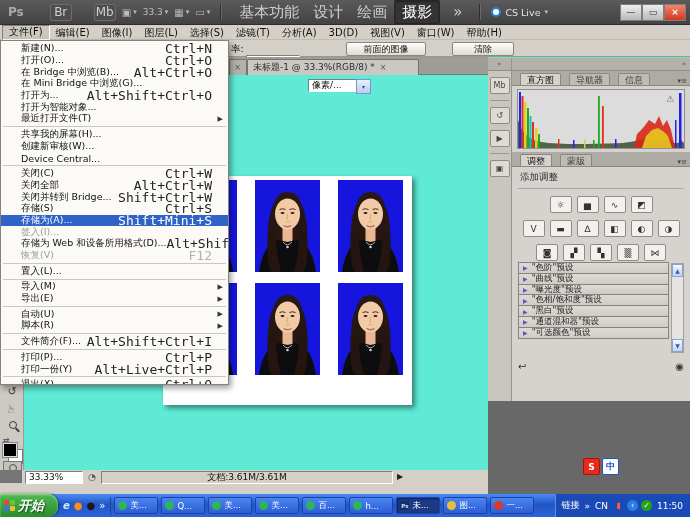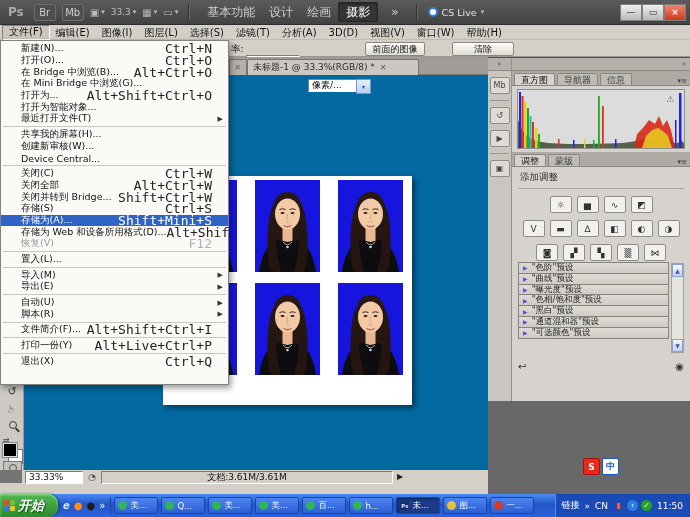--- a/index.html
+++ b/index.html
@@ -1,29 +1,29 @@
 <!DOCTYPE html>
 <html><head>
 <meta charset="utf-8">
 <style>
   html,body{margin:0;padding:0;}
-  #screen{position:relative;width:690px;height:517px;overflow:hidden;background:#0369a1;
+  #screen{position:relative;width:690px;height:517px;overflow:hidden;background:#5eead4;
     font-family:"DejaVu Sans",sans-serif;font-size:10px;color:#111;-webkit-font-smoothing:antialiased;}
   
   #titlebar{position:absolute;left:0;top:0;width:690px;height:25px;
     background:linear-gradient(#5b5b5b,#424242);border-bottom:1px solid #2d2d2d;
     display:flex;align-items:center;gap:6px;padding:0 4px;box-sizing:border-box;color:#c6c6c6;}
   .tb-logo{font-weight:bold;font-size:12px;color:#a9a9a9;padding:0 4px;}
   .tb-sq{display:inline-flex;align-items:center;justify-content:center;width:20px;height:15px;
-    background:#4e4e4e;border:1px solid #6d6d6d;border-radius:2px;font-size:10px;color:#d0d0d0;}
+    background:#4e4e4e;border:1px solid #6d6d6d;border-radius:2px;font-size:12px;color:#d0d0d0;margin-left:16px;}
   .tb-ic{display:inline-flex;align-items:center;gap:2px;font-size:9px;color:#bdbdbd;}
   .tb-ic .glyph{font-size:10px;}
   .caret{font-size:7px;color:#bdbdbd;}
   .tb-sep{width:1px;height:16px;background:#2f2f2f;border-right:1px solid #6a6a6a;margin:0 4px;}
-  .ws{padding:2px 7px;font-size:12px;color:#cfcfcf;border-radius:2px;}
+  .ws{padding:2px 7px;font-size:15px;color:#cfcfcf;border-radius:2px;}
   .ws.on{background:#343434;border:1px solid #262626;box-shadow:inset 0 1px 2px #222;color:#fff;}
   .cslive{display:inline-flex;align-items:center;gap:4px;font-size:9.5px;color:#e3e3e3;}
   .cslive .ring{width:10px;height:10px;border-radius:50%;border:2px solid #2a7de1;background:#fff;box-sizing:border-box;}
   #winbtns{margin-left:auto;display:flex;}
   .wbtn{width:20px;height:15px;display:flex;align-items:center;justify-content:center;font-size:9px;
     background:linear-gradient(#efefef,#b9b9b9);border:1px solid #7d7d7d;color:#333;}
   .wbtn.close{background:linear-gradient(#f0846f,#cf3a1f);color:#fff;font-weight:bold;}
   
   #menubar{position:absolute;left:0;top:25px;width:690px;height:15px;background:#d4d0c8;
     display:flex;align-items:center;padding-left:2px;box-sizing:border-box;border-bottom:1px solid #c0bcb4;}
@@ -34,21 +34,21 @@
     border-bottom:1px solid #9a978f;box-sizing:border-box;}
   #optionsbar .lbl{position:absolute;left:231px;top:3px;font-size:9.5px;}
   .field{position:absolute;background:#fff;border:1px solid;border-color:#7f7f7f #fff #fff #7f7f7f;
     font-size:9px;padding:0 3px;box-sizing:border-box;height:13px;line-height:11px;}
   #res-field{left:246px;top:15px;width:54px;}
   #unit-field{left:308px;top:2px;width:50px;margin-top:37px;}
   #unit-field .dd{position:absolute;right:-14px;top:-1px;width:13px;height:13px;
     background:linear-gradient(#e8f0fc,#b9cdf2);border:1px solid #7a96c8;display:flex;align-items:center;justify-content:center;font-size:6px;color:#2f4f9f;}
   .xpbtn{position:absolute;top:2px;height:14px;background:linear-gradient(#fdfdfb,#dedbd2);
     border:1px solid #8a877f;border-radius:2px;font-size:9px;text-align:center;line-height:12px;box-sizing:border-box;}
-  #btn-prev{left:365px;width:60px;}
+  #btn-prev{left:346px;width:80px;}
   #btn-clear{left:452px;width:62px;}
   
   #tabbar{position:absolute;left:24px;top:57px;width:464px;height:18px;background:#9f9c98;
     border-bottom:1px solid #7b7873;box-sizing:border-box;}
   .doctab{position:absolute;top:2px;height:16px;background:#cbc8c3;border:1px solid #77736e;border-bottom:none;
     border-radius:2px 2px 0 0;font-size:9px;color:#2b2b2b;display:flex;align-items:center;gap:5px;padding:0 5px;box-sizing:border-box;}
   .doctab .x{font-size:8px;color:#555;}
   #tab-stub{left:205px;width:18px;background:#b4b1ac;justify-content:flex-end;}
   #tab-main{left:223px;width:172px;}
   
@@ -77,21 +77,21 @@
     border-right:1px solid #96938e;box-sizing:border-box;}
   #dockstrip .hdr{height:12px;background:#b4b1ab;border-bottom:1px solid #8f8c86;font-size:7px;color:#555;
     display:flex;align-items:center;justify-content:center;}
   .strip-ic{display:flex;align-items:center;justify-content:center;width:18px;height:15px;margin:6px auto 0;
     background:#dedbd5;border:1px solid #8f8c86;border-radius:2px;font-size:8px;color:#444;}
   .strip-sep{height:1px;background:#9b9893;margin:6px 2px 0;}
   #dockpanels{position:absolute;left:512px;top:58px;width:178px;height:343px;background:#d6d3ce;box-sizing:border-box;}
   #dockpanels .hdr{height:12px;background:#b4b1ab;border-bottom:1px solid #8f8c86;font-size:7px;color:#555;
     display:flex;align-items:center;justify-content:flex-end;padding-right:4px;}
   .ptabs{position:relative;height:14px;background:#aeaba5;border-bottom:1px solid #8a8782;display:flex;align-items:flex-end;}
-  .ptab{font-size:9px;padding:1px 6px;background:#bfbcb6;color:#3c3c3c;border:1px solid #8a8782;border-bottom:none;margin-left:2px;
+  .ptab{font-size:9px;padding:1px 6px;background:#bfbcb6;color:#3c3c3c;border:1px solid #8a8782;border-bottom:none;margin-left:8px;
     border-radius:2px 2px 0 0;height:12px;line-height:11px;box-sizing:border-box;white-space:nowrap;overflow:hidden;}
   .ptab.on{background:#d6d3ce;color:#111;}
   .pmenu{margin-left:auto;margin-right:3px;font-size:7px;color:#444;}
   #hist-body{position:relative;height:66px;background:#d6d3ce;}
   #hist-box{position:absolute;left:5px;top:3px;width:166px;height:58px;background:#dcdcdc;border:1px solid #8f8f8f;}
   #hist-warn{position:absolute;right:10px;top:4px;font-size:9px;color:#666;}
   #adj-body{position:relative;height:236px;}
   #adj-title{padding:4px 0 2px 8px;font-size:9.5px;color:#2e2e2e;}
   .hrule{height:1px;background:#a8a8a8;margin:2px 6px;}
   .adj-row{display:flex;justify-content:center;gap:5px;margin-top:7px;}
@@ -553,20 +553,23 @@
         <span class="sc">Shift+Ctrl+W</span>
       </div>
       <div class="mi">
         <span>存储(S)</span>
         <span class="sc">Ctrl+S</span>
       </div>
       <div class="mi hl">
         <span>存储为(A)...</span>
         <span class="sc">Shift+Mini+S</span>
       </div>
+      <div class="mi dis">
+        <span>签入(I)...</span>
+      </div>
       <div class="mi">
         <span>存储为 Web 和设备所用格式(D)...</span>
         <span class="sc">Alt+Shift+Ctrl+S</span>
       </div>
       <div class="mi dis">
         <span>恢复(V)</span>
         <span class="sc">F12</span>
       </div>
       <div class="msep"></div>
       <div class="mi">
@@ -589,20 +592,24 @@
       <div class="mi">
         <span>脚本(R)</span>
         <span class="arrow">▶</span>
       </div>
       <div class="msep"></div>
       <div class="mi">
         <span>文件简介(F)...</span>
         <span class="sc">Alt+Shift+Ctrl+I</span>
       </div>
       <div class="msep"></div>
+      <div class="mi">
+        <span>打印(P)...</span>
+        <span class="sc">Ctrl+P</span>
+      </div>
       <div class="mi">
         <span>打印一份(Y)</span>
         <span class="sc">Alt+Live+Ctrl+P</span>
       </div>
       <div class="msep"></div>
       <div class="mi">
         <span>退出(X)</span>
         <span class="sc">Ctrl+Q</span>
       </div>
     </div>

